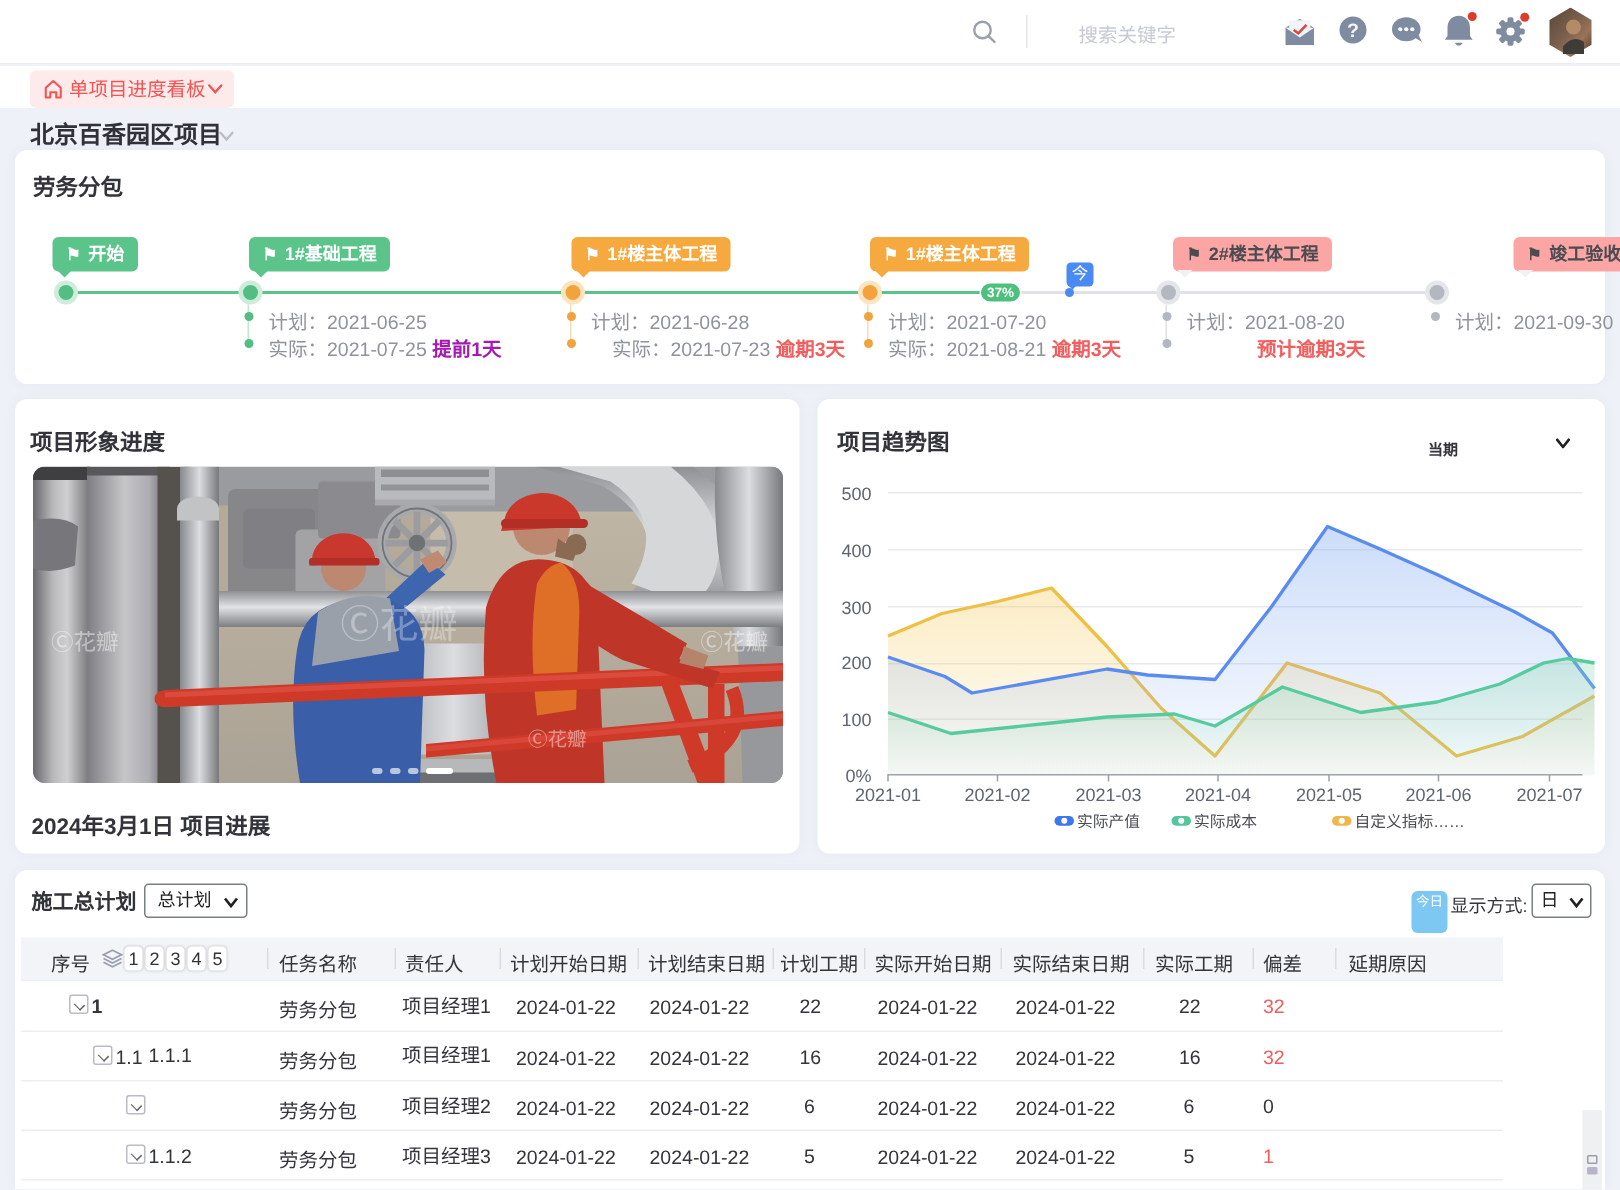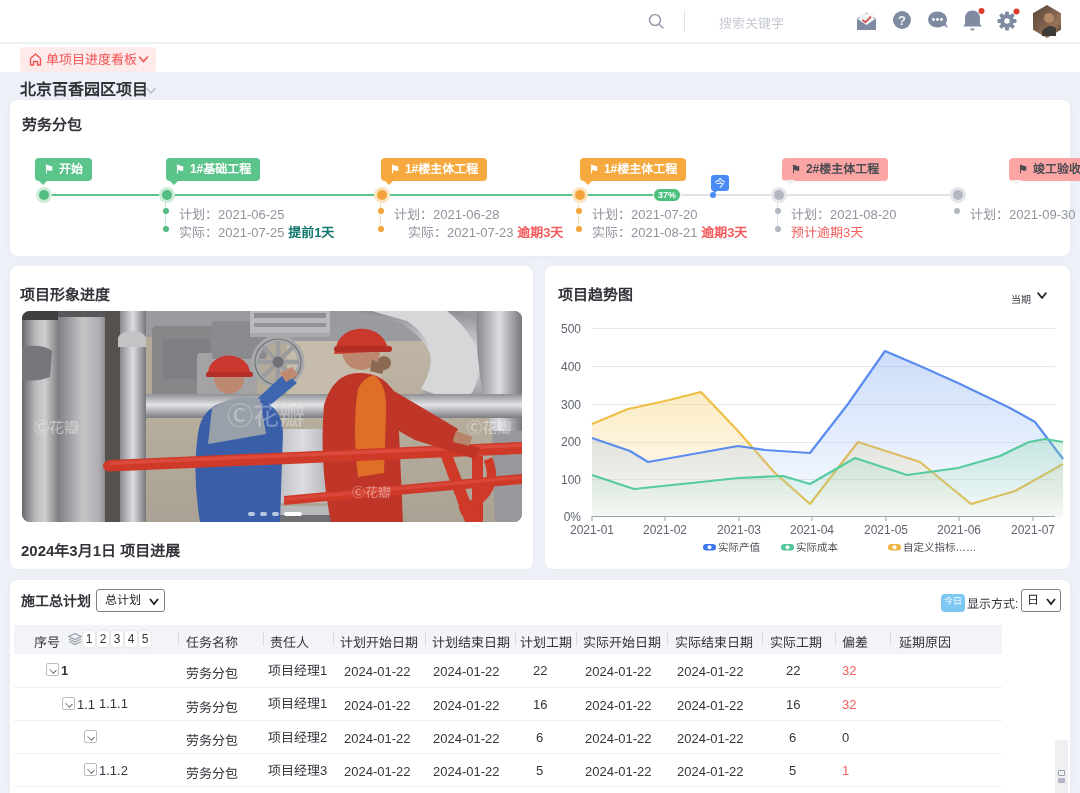--- a/index.html
+++ b/index.html
@@ -18,21 +18,21 @@
 .mlabel:after{content:"";position:absolute;left:3px;top:22px;border:5px solid transparent;border-top-color:inherit;}
 .mgreen{background:#5bc48b;border-top-color:#5bc48b;}
 .morange{background:#f5a93f;border-top-color:#f5a93f;}
 .mgray{background:#fca5a5;color:#4a4c52;border-top-color:#f0f1f3;}
 .node{position:absolute;top:187px;width:16px;height:16px;border-radius:50%;}
 .node i{position:absolute;left:3px;top:3px;width:10px;height:10px;border-radius:50%;display:block;}
 .mrow{position:absolute;font-size:13px;color:#8f939c;white-space:nowrap;}
 .mrow b{font-weight:bold;}
 .dot6{position:absolute;width:6px;height:6px;border-radius:50%;}
 .vline{position:absolute;width:1px;}
-.green{color:#0f766e;}
+.green{color:#a21caf;}
 .red{color:#f25d5d;}
 
 .th{position:absolute;font-size:13px;font-weight:normal;color:#33353b;white-space:nowrap;}
 .td{position:absolute;font-size:13px;color:#33353b;white-space:nowrap;}
 .td.red{color:#f25d5d;}
 .coldiv{position:absolute;width:1px;height:14px;background:#d8dbe2;top:632px;}
 .rowline{position:absolute;left:14px;width:988px;height:1px;background:#ebeef3;}
 .treebox{position:absolute;width:13px;height:13px;border:1px solid #b8bcc6;border-radius:2px;background:#fff;}
 .treebox:after{content:"";position:absolute;left:3px;top:3px;width:5px;height:5px;border-right:1.5px solid #666;border-bottom:1.5px solid #666;transform:rotate(45deg) scale(1,0.8);}
 .numbox{position:absolute;top:631px;width:12px;height:16px;background:#fff;border-radius:3px;box-shadow:0 0 2px rgba(0,0,0,0.18);font-size:12px;color:#333;text-align:center;line-height:16px;}
@@ -171,21 +171,21 @@
 <div class="vline" style="left:578px;top:203px;height:27px;background:#f8ddb3;"></div>
 <div class="dot6" style="left:576px;top:208px;background:#f2a33c;"></div>
 <div class="dot6" style="left:576px;top:226px;background:#f2a33c;"></div>
 <div class="mrow" style="left:592px;top:204px;">计划：2021-07-20</div>
 <div class="mrow" style="left:592px;top:222px;">实际：2021-08-21 <b class="red">逾期3天</b></div>
 
 <div class="vline" style="left:777px;top:203px;height:27px;background:#dfe1e6;"></div>
 <div class="dot6" style="left:775px;top:208px;background:#b3b7c0;"></div>
 <div class="dot6" style="left:775px;top:226px;background:#b3b7c0;"></div>
 <div class="mrow" style="left:791px;top:204px;">计划：2021-08-20</div>
-<div class="mrow" style="left:791px;top:222px;"><b class="red" style="font-weight:normal;">预计逾期3天</b></div>
+<div class="mrow" style="left:791px;top:222px;"><b class="red" style="font-weight:bold;margin-left:47px;">预计逾期3天</b></div>
 
 <div class="dot6" style="left:954px;top:208px;background:#b3b7c0;"></div>
 <div class="mrow" style="left:970px;top:204px;">计划：2021-09-30</div>
 
 <div class="card" style="left:10px;top:266px;width:523px;height:303px;"></div>
 <div class="abs ctitle" style="left:20px;top:283px;">项目形象进度</div>
 <div class="abs" style="left:22px;top:311px;width:500px;height:211px;border-radius:8px;overflow:hidden;">
 <svg width="500" height="211" viewBox="0 0 500 211">
   <defs>
     <linearGradient id="bigpipeL" x1="0" y1="0" x2="1" y2="0">
@@ -308,21 +308,21 @@
     <rect x="238" y="201" width="7" height="4" rx="2" opacity="0.65"></rect>
     <rect x="250" y="201" width="7" height="4" rx="2" opacity="0.65"></rect>
     <rect x="262" y="201" width="18" height="4" rx="2"></rect>
   </g>
 </svg>
 </div>
 <div class="abs ctitle" style="left:21px;top:539px;">2024年3月1日 项目进展</div>
 
 <div class="card" style="left:545px;top:266px;width:525px;height:303px;"></div>
 <div class="abs ctitle" style="left:558px;top:283px;">项目趋势图</div>
-<div class="abs" style="left:1011px;top:291px;font-size:10px;color:#33353b;font-weight:normal;">当期</div>
+<div class="abs" style="left:952px;top:291px;font-size:10px;color:#33353b;font-weight:bold;">当期</div>
 <svg class="abs" style="left:1037px;top:292px" width="10" height="8" viewBox="0 0 10 8">
     <path d="M1.2 1.2 L5 6 L8.8 1.2" fill="none" stroke="#222" stroke-width="1.8" stroke-linecap="round" stroke-linejoin="round"></path>
   </svg>
 <svg class="abs" style="left:545px;top:266px" width="525" height="295" viewBox="0 0 525 295" font-family="Liberation Sans">
   <defs>
     <linearGradient id="fb" x1="0" y1="0" x2="0" y2="1">
         <stop offset="0" stop-color="#86aef2" stop-opacity="0.42"></stop>
         <stop offset="1" stop-color="#86aef2" stop-opacity="0.04"></stop>
       </linearGradient>
     <linearGradient id="fg" x1="0" y1="0" x2="0" y2="1">
@@ -394,21 +394,21 @@
 </svg>
 
 <div class="card" style="left:10px;top:580px;width:1060px;height:213px;border-bottom-left-radius:0;border-bottom-right-radius:0;"></div>
 <div class="abs" style="left:21px;top:590px;font-size:14px;font-weight:bold;color:#32343a;">施工总计划</div>
 <div class="abs" style="left:96px;top:589px;width:69px;height:23px;background:#fff;border:1px solid #7a7e85;border-radius:3px;font-size:12px;color:#222;line-height:21px;">
   <span style="margin-left:8px;">总计划</span>
   <svg class="abs" style="left:52px;top:8px" width="10" height="8" viewBox="0 0 10 8">
       <path d="M1 1 L5 6 L9 1" fill="none" stroke="#222" stroke-width="1.8"></path>
     </svg>
 </div>
-<div class="abs" style="left:941px;top:594px;width:24px;height:18px;background:#7cc8f2;border-radius:4px;color:#fff;font-size:9px;text-align:center;line-height:14px;">今日</div>
+<div class="abs" style="left:941px;top:594px;width:24px;height:28px;background:#7cc8f2;border-radius:4px;color:#fff;font-size:9px;text-align:center;line-height:14px;">今日</div>
 <div class="abs" style="left:967px;top:594px;font-size:12px;color:#33353b;">显示方式:</div>
 <div class="abs" style="left:1021px;top:589px;width:40px;height:23px;background:#fff;border:1px solid #7a7e85;border-radius:3px;font-size:12px;color:#222;line-height:21px;">
   <span style="margin-left:5px;">日</span>
   <svg class="abs" style="left:24px;top:8px" width="10" height="8" viewBox="0 0 10 8">
       <path d="M1 1 L5 6 L9 1" fill="none" stroke="#222" stroke-width="1.8"></path>
     </svg>
 </div>
 
 <div class="abs" style="left:14px;top:625px;width:988px;height:28px;background:#f3f4f7;"></div>
 <div class="th" style="left:34px;top:632px;">序号</div>

